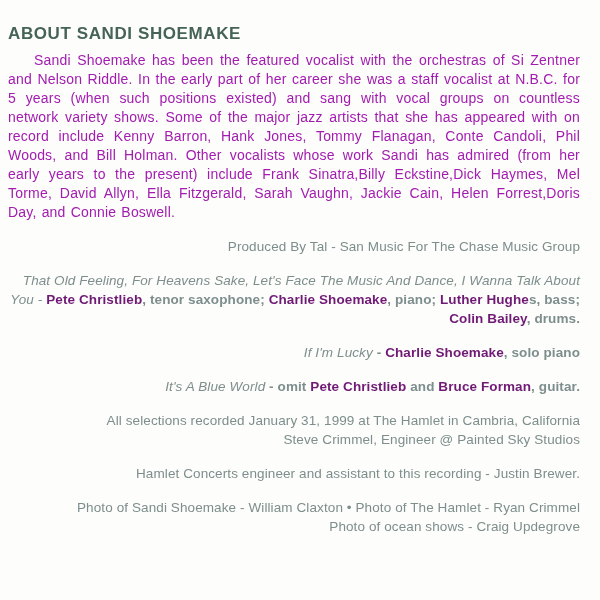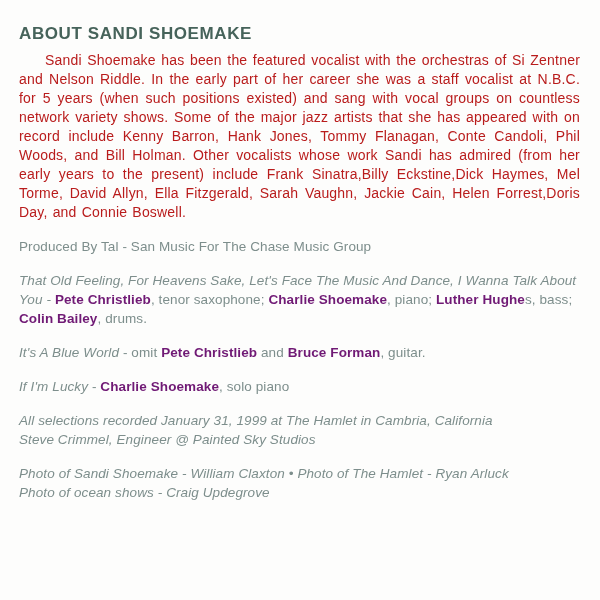--- a/index.html
+++ b/index.html
@@ -6,76 +6,78 @@
     margin: 0;
     padding: 0;
     background: #ffffff;
   }
   .page {
     position: relative;
     width: 600px;
     height: 600px;
     box-sizing: border-box;
     background: #fdfdfc;
-    padding: 24px 20px 20px 19px;
+    padding: 24px 20px 20px 8px;
     overflow: hidden;
     font-family: "Liberation Sans", sans-serif;
     color: #7d8e8c;
   }
   .page-title {
     font-size: 17px;
     font-weight: 700;
     letter-spacing: 0.6px;
     color: #46635a;
     margin: 0 0 7px 0;
   }
   .intro {
     font-size: 14px;
     line-height: 19px;
     text-align: justify;
     text-indent: 26px;
     letter-spacing: 0.2px;
     word-spacing: 1px;
     margin: 0;
-    color: #b91c1c;
+    color: #a21caf;
   }
   .block {
     font-size: 13.5px;
     line-height: 19px;
     margin: 15px 0 0 0;
     color: #7d8e8c;
     letter-spacing: 0.1px;
+    text-align: right;
   }
-  .run.regular { font-style: normal; font-weight: 400; }
+  .run.regular { font-style: normal; font-weight: 700; }
   .run.italic  { font-style: italic; font-weight: 400; }
   .run.bold    { font-style: normal; font-weight: 700; color: #701a75; }
-  .line { display: block; font-style: italic; }
+  .line { display: block; }
 </style>
 </head>
 <body>
 
 <div class="page">
 
   <h1 class="page-title">ABOUT SANDI SHOEMAKE</h1>
 
   <p class="intro">Sandi Shoemake has been the featured vocalist with the orchestras of Si Zentner and Nelson Riddle. In the early part of her career she was a staff vocalist at N.B.C. for 5 years (when such positions existed) and sang with vocal groups on countless network variety shows. Some of the major jazz artists that she has appeared with on record include Kenny Barron, Hank Jones, Tommy Flanagan, Conte Candoli, Phil Woods, and Bill Holman. Other vocalists whose work Sandi has admired (from her early years to the present) include Frank Sinatra,Billy Eckstine,Dick Haymes, Mel Torme, David Allyn, Ella Fitzgerald, Sarah Vaughn, Jackie Cain, Helen Forrest,Doris Day, and Connie Boswell.</p>
 
   <p class="block">Produced By Tal - San Music For The Chase Music Group</p>
 
   <p class="block"><span class="run italic">That Old Feeling, For Heavens Sake, Let's Face The Music And Dance, I Wanna Talk About You - </span><span class="run bold">Pete Christlieb</span><span class="run regular">, tenor saxophone; </span><span class="run bold">Charlie Shoemake</span><span class="run regular">, piano; </span><span class="run bold">Luther Hughe</span><span class="run regular">s, bass; </span><span class="run bold">Colin Bailey</span><span class="run regular">, drums.</span></p>
 
 
+  <p class="block"><span class="run italic">If I'm Lucky</span><span class="run regular"> - </span><span class="run bold">Charlie Shoemake</span><span class="run regular">, solo piano</span></p>
+
   <p class="block"><span class="run italic">It's A Blue World</span><span class="run regular"> - omit </span><span class="run bold">Pete Christlieb</span><span class="run regular"> and </span><span class="run bold">Bruce Forman</span><span class="run regular">, guitar.</span></p>
-
-  <p class="block"><span class="run italic">If I'm Lucky</span><span class="run regular"> - </span><span class="run bold">Charlie Shoemake</span><span class="run regular">, solo piano</span></p>
 
   <p class="block">
     <span class="line">All selections recorded January 31, 1999 at The Hamlet in Cambria, California</span>
     <span class="line">Steve Crimmel, Engineer @ Painted Sky Studios</span>
   </p>
 
+  <p class="block">Hamlet Concerts engineer and assistant to this recording - Justin Brewer.</p>
 
   <p class="block">
-    <span class="line">Photo of Sandi Shoemake - William Claxton •  Photo of The Hamlet - Ryan Arluck</span>
+    <span class="line">Photo of Sandi Shoemake - William Claxton •  Photo of The Hamlet - Ryan Crimmel</span>
     <span class="line">Photo of ocean shows - Craig Updegrove</span>
   </p>
 
 </div>
 
 </body></html>

